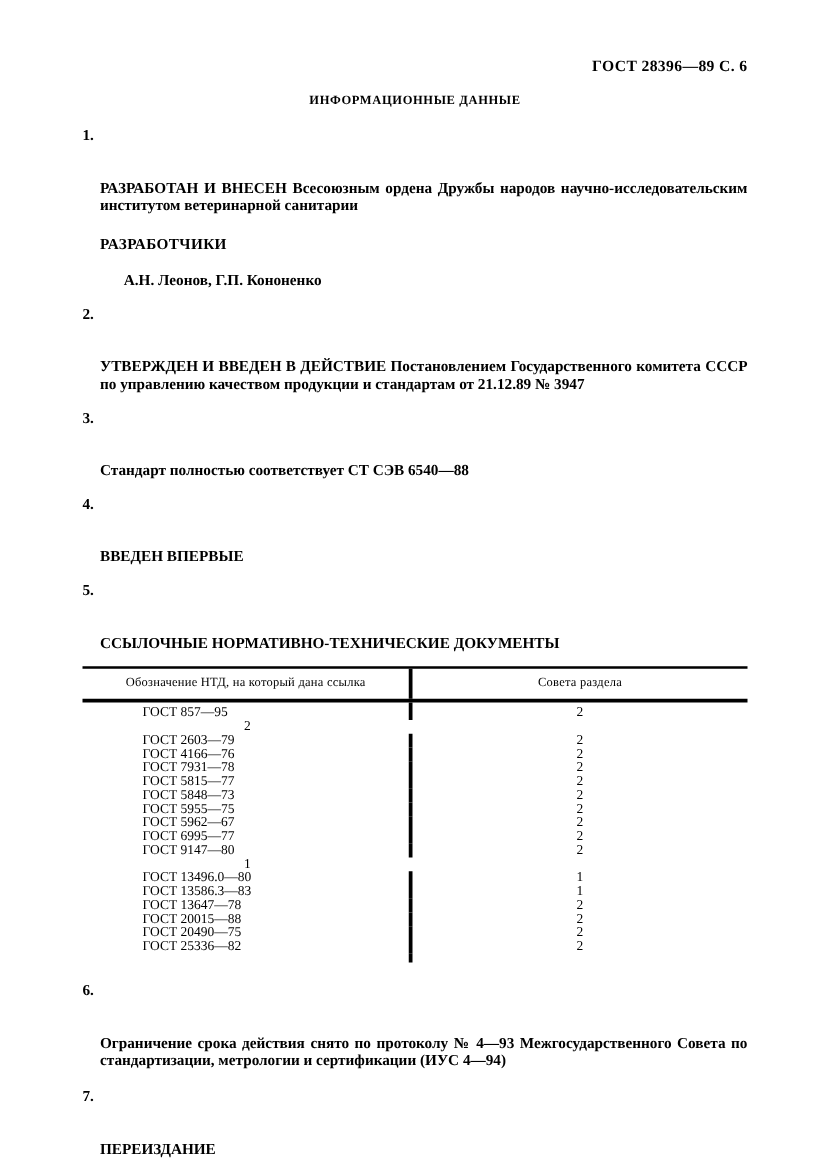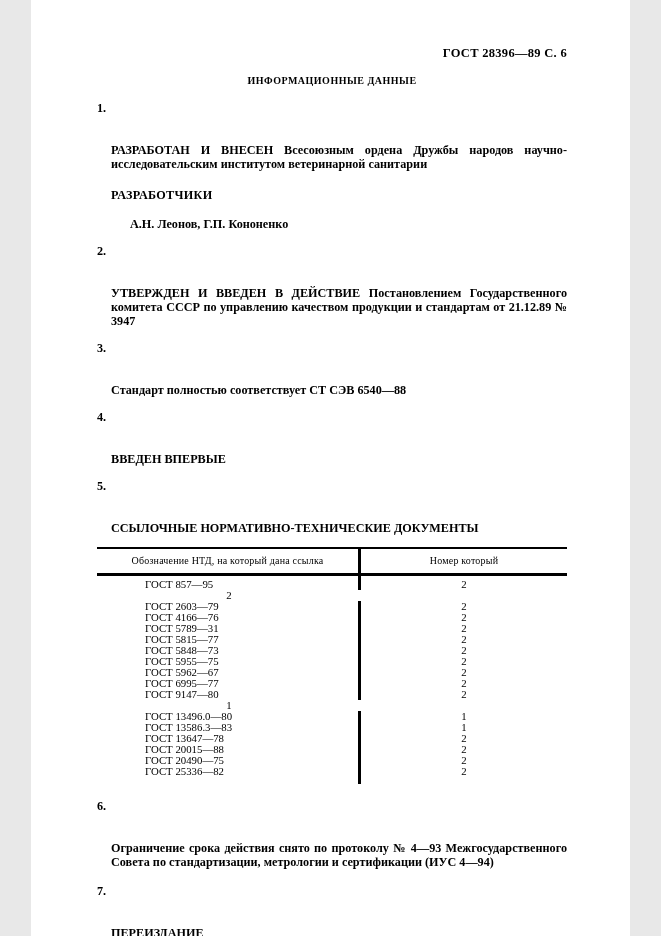--- a/index.html
+++ b/index.html
@@ -2,21 +2,21 @@
 <html lang="ru"><head>
 <meta charset="utf-8">
 <style>
   html, body {
     margin: 0;
     padding: 0;
     background: #e8e8e8;
   }
   .page {
     position: relative;
-    width: 599px;
+    width: 661px;
     height: 936px;
     margin: 0 auto;
     background: #ffffff;
     color: #000000;
     font-family: "Liberation Serif", "DejaVu Serif", serif;
     box-sizing: border-box;
     padding: 46px 63px 0 66px;
     overflow: hidden;
   }
   .running-head {
@@ -133,40 +133,40 @@
   </div>
 
   <div class="item">
     <span class="num">5.</span>
     <div class="itext">ССЫЛОЧНЫЕ НОРМАТИВНО-ТЕХНИЧЕСКИЕ ДОКУМЕНТЫ</div>
   </div>
 
   <div class="ntd-table">
     <div class="t-row t-head">
       <div class="th c1">Обозначение НТД, на который дана ссылка</div>
-      <div class="th c2">Номер который</div>
+      <div class="th c2">Совета раздела</div>
     </div>
     <div class="t-body">
         <div class="t-row">
           <div class="td c1">ГОСТ 857—95</div>
           <div class="td c2">2</div>
         </div>
         <div class="t-row">
           <div class="td c2">2</div>
         </div>
         <div class="t-row">
           <div class="td c1">ГОСТ 2603—79</div>
           <div class="td c2">2</div>
         </div>
         <div class="t-row">
           <div class="td c1">ГОСТ 4166—76</div>
           <div class="td c2">2</div>
         </div>
         <div class="t-row">
-          <div class="td c1">ГОСТ 5789—31</div>
+          <div class="td c1">ГОСТ 7931—78</div>
           <div class="td c2">2</div>
         </div>
         <div class="t-row">
           <div class="td c1">ГОСТ 5815—77</div>
           <div class="td c2">2</div>
         </div>
         <div class="t-row">
           <div class="td c1">ГОСТ 5848—73</div>
           <div class="td c2">2</div>
         </div>

